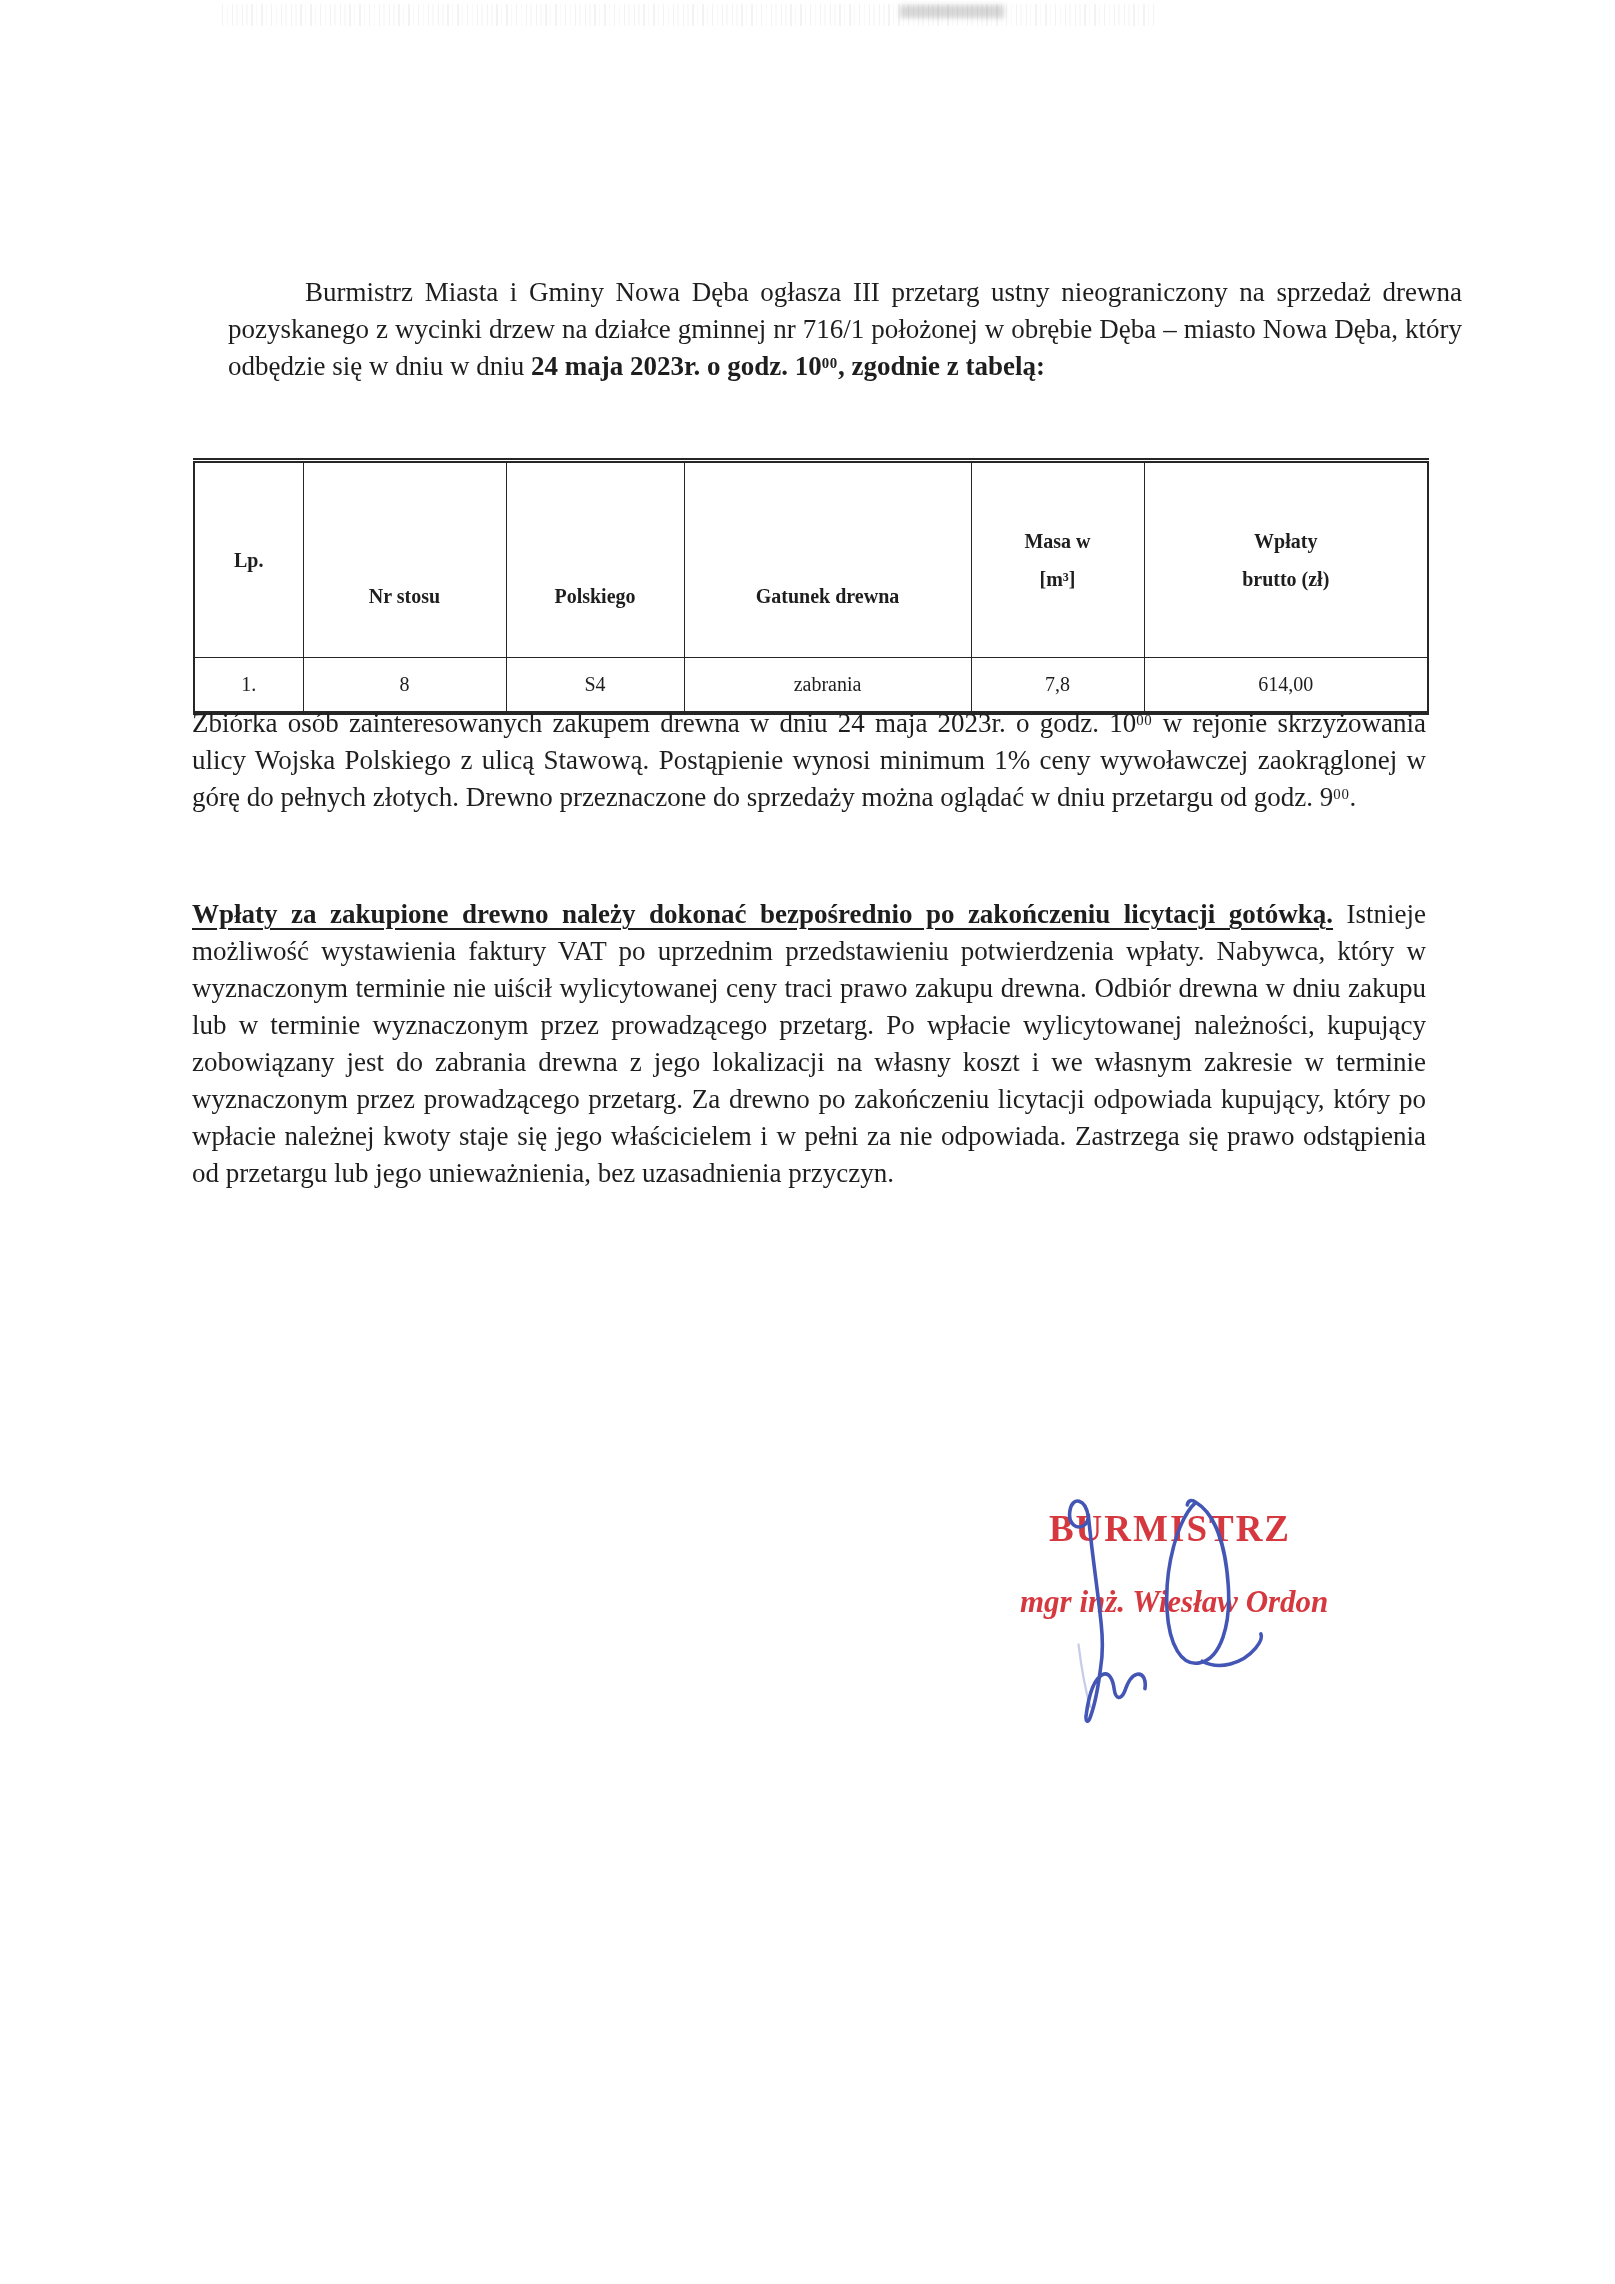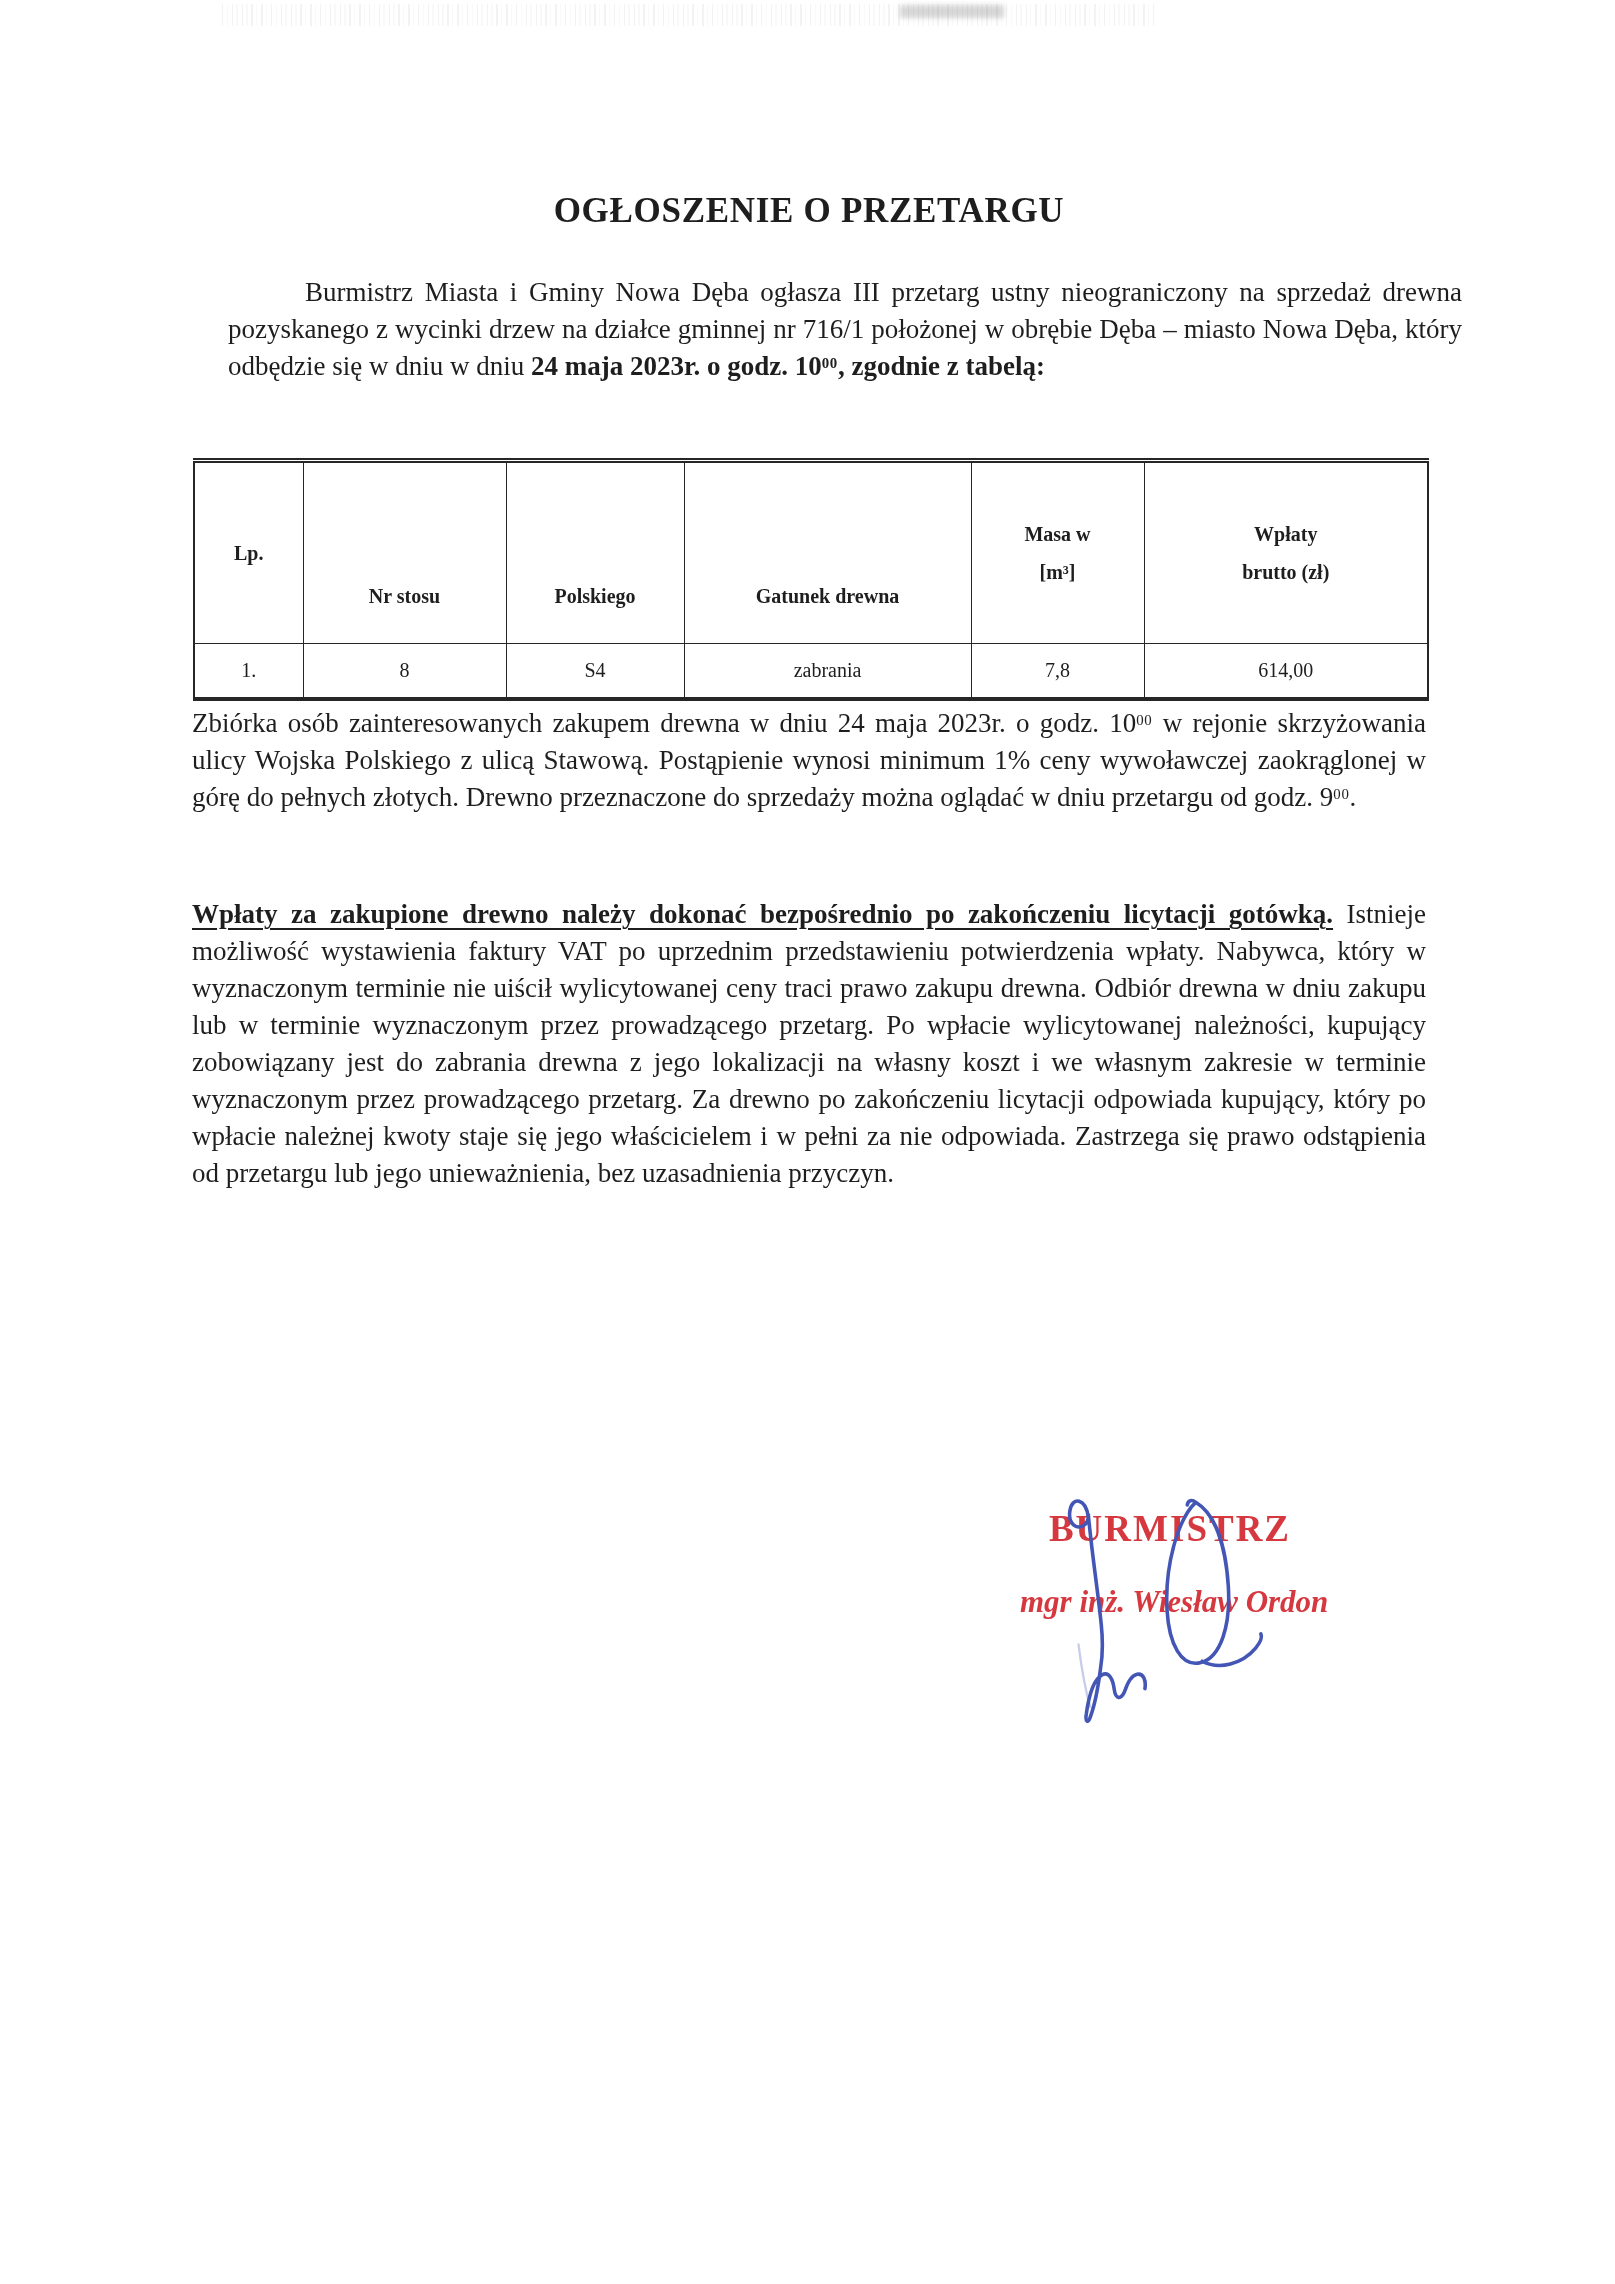--- a/index.html
+++ b/index.html
@@ -90,21 +90,21 @@
     overflow: hidden;
   }
   .wood-table th {
     height: 151px;
     font-weight: bold;
     vertical-align: middle;
     line-height: 38px;
   }
   .wood-table th.low {
     vertical-align: bottom;
-    padding-bottom: 28px;
+    padding-bottom: 42px;
   }
   .wood-table td {
     height: 51px;
     vertical-align: middle;
   }
 
   .stamp {
     position: absolute;
     left: 1020px; top: 1510px;
     width: 300px;
@@ -139,21 +139,20 @@
   }
 </style>
 </head>
 <body>
 
 <div class="page">
 
   <div class="scan-noise"></div>
   <div class="scan-noise-blob"></div>
 
-  <div class="doc-title">OGŁOSZENIE O PRZETARGU</div>
 
   <div class="para" id="para-intro"><span>Burmistrz Miasta i Gminy Nowa Dęba ogłasza III przetarg ustny nieograniczony na sprzedaż drewna pozyskanego z wycinki drzew na działce gminnej nr 716/1 położonej w obrębie Dęba – miasto Nowa Dęba, który odbędzie się w dniu w dniu </span><span class="bold"><span>24 maja 2023r. o godz. 10</span><span class="sup">00</span><span>, zgodnie z tabelą:</span></span></div>
 
   <table class="wood-table">
     <colgroup>
       <col style="width:109px">
       <col style="width:203px">
       <col style="width:178px">
       <col style="width:287px">
       <col style="width:173px">

